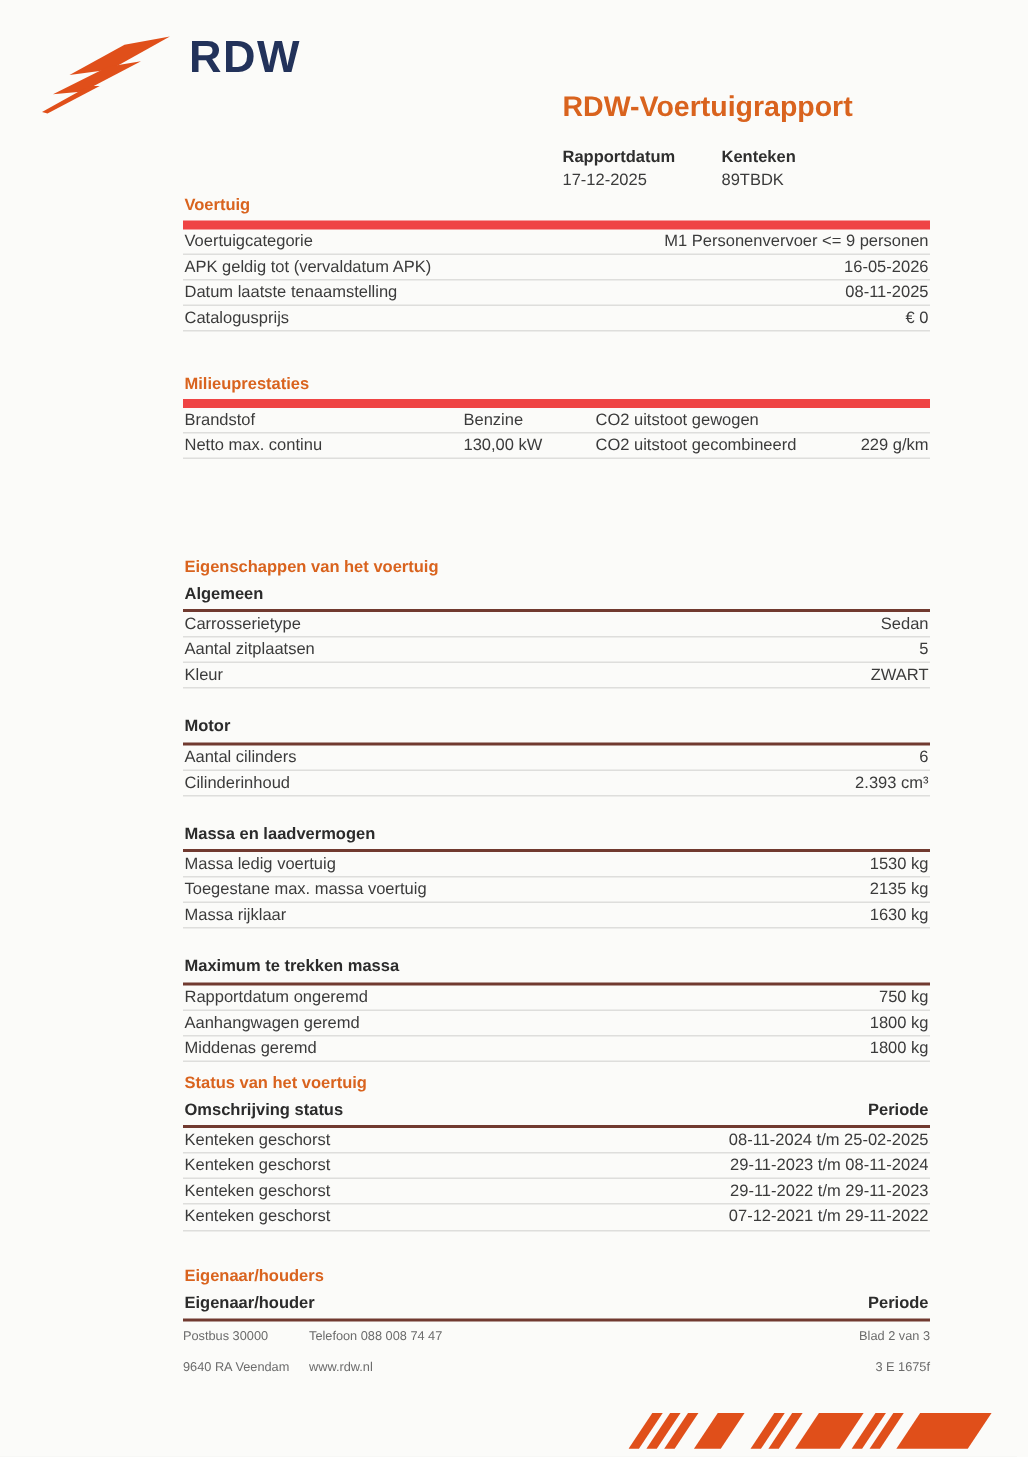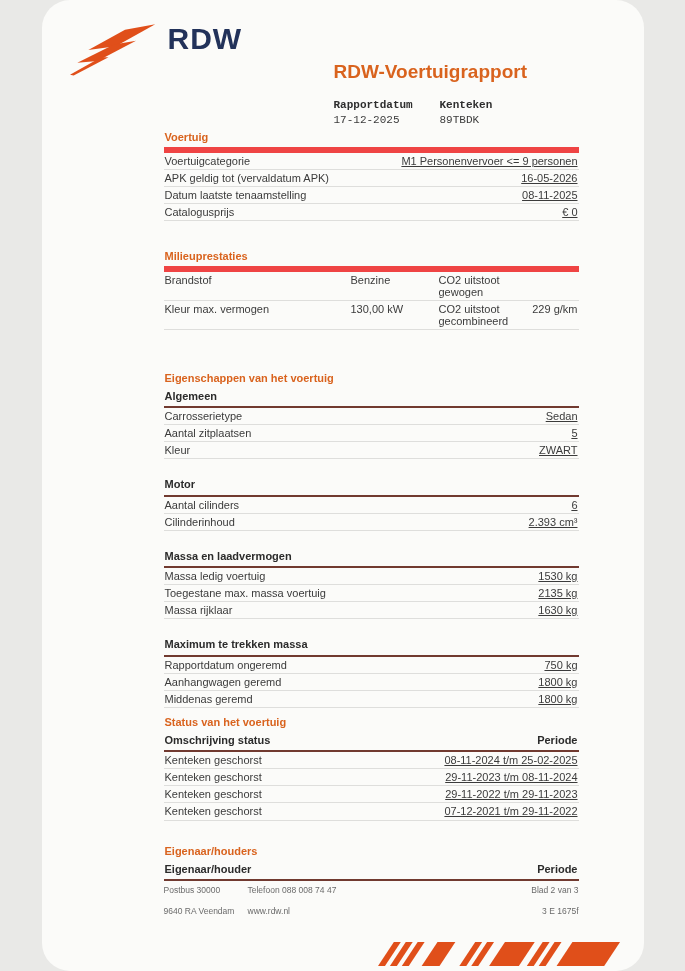--- a/index.html
+++ b/index.html
@@ -4,41 +4,40 @@
 <style>
   * { box-sizing: border-box; }
   html,body { margin:0; padding:0; }
   body {
     background:#e9e9e7;
     font-family:"Liberation Sans", sans-serif;
     color:#3b3b3b;
   }
   .page {
     position:relative;
-    width:602px; height:971px;
+    width:685px; height:971px;
     margin:0 auto;
     background:#fbfbf9;
     overflow:hidden;
-    border-radius:28px;
   }
 
   
   .hdr { position:absolute; top:22px; left:28px; right:62px; display:flex; }
   .logo { display:flex; align-items:flex-start; }
   .logo svg { width:88px; height:54px; }
   .logo-text {
     font-size:30px; font-weight:bold; color:#22325a;
     letter-spacing:1px; margin-left:10px; margin-top:2px; line-height:1;
   }
   .hdr-right { margin-left:auto; width:248px;margin-top:40px; }
   .title {
     margin:0 0 16px 0;
     font-size:19px; font-weight:bold; color:#d9631e; line-height:1.1;
   }
-  .meta { display:flex;font-family:Liberation Mono, monospace; }
+  .meta { display:flex; }
   .meta-col { width:106px; }
   .meta-label { font-size:11px; font-weight:bold; color:#2e2e2e; margin-bottom:3px; }
   .meta-value { font-size:11px; color:#3b3b3b; }
 
   
   .sec { position:absolute; left:122px; right:65px; }
   .sec-voertuig   { top:131px; }
   .sec-milieu     { top:250px; }
   .sec-eigensch   { top:372px; }
   .sec-status     { top:716px; }
@@ -50,21 +49,21 @@
   }
 
   .kv { border-top:6px solid #ef4444; }
   .kv.no-top { border-top:none; }
   .kv-row {
     display:flex; justify-content:space-between; align-items:baseline;
     padding:2px 1px; border-bottom:1px solid #dededc;
     font-size:11px; line-height:1.1;
   }
   .kv-l { text-align:left; }
-  .kv-v { text-align:right; white-space:nowrap;text-decoration:underline; }
+  .kv-v { text-align:right; white-space:nowrap; }
 
   
   .env-row {
     display:flex; align-items:baseline;
     padding:2px 1px; border-bottom:1px solid #dededc;
     font-size:11px; line-height:1.1;
   }
   .env-c1 { width:186px; flex:none; }
   .env-c2 { width:78px;  flex:none; }
   .env-c3 { flex:1;margin-left:10px; }
@@ -151,21 +150,21 @@
   <div class="sec sec-milieu">
     <h2 class="sec-h">Milieuprestaties</h2>
     <div class="kv">
       <div class="env-row">
         <span class="env-c1">Brandstof</span>
         <span class="env-c2">Benzine</span>
         <span class="env-c3">CO2 uitstoot gewogen</span>
         <span class="env-c4"></span>
       </div>
       <div class="env-row">
-        <span class="env-c1">Kleur max. vermogen</span>
+        <span class="env-c1">Netto max. continu</span>
         <span class="env-c2">130,00 kW</span>
         <span class="env-c3">CO2 uitstoot gecombineerd</span>
         <span class="env-c4">229 g/km</span>
       </div>
     </div>
   </div>
 
   <div class="sec sec-eigensch">
     <h2 class="sec-h">Eigenschappen van het voertuig</h2>
 

